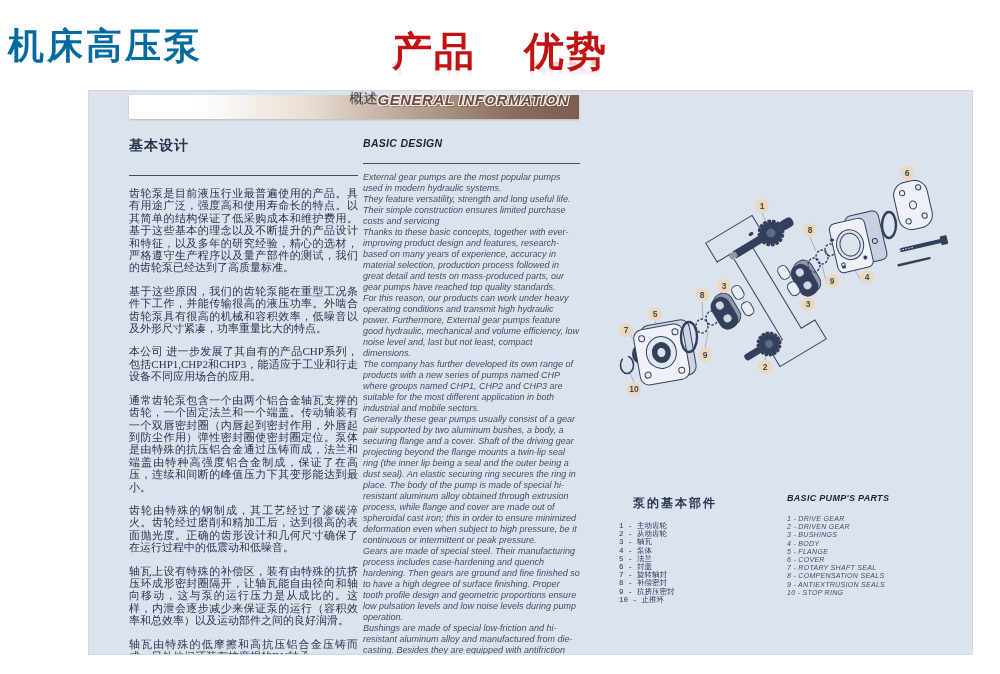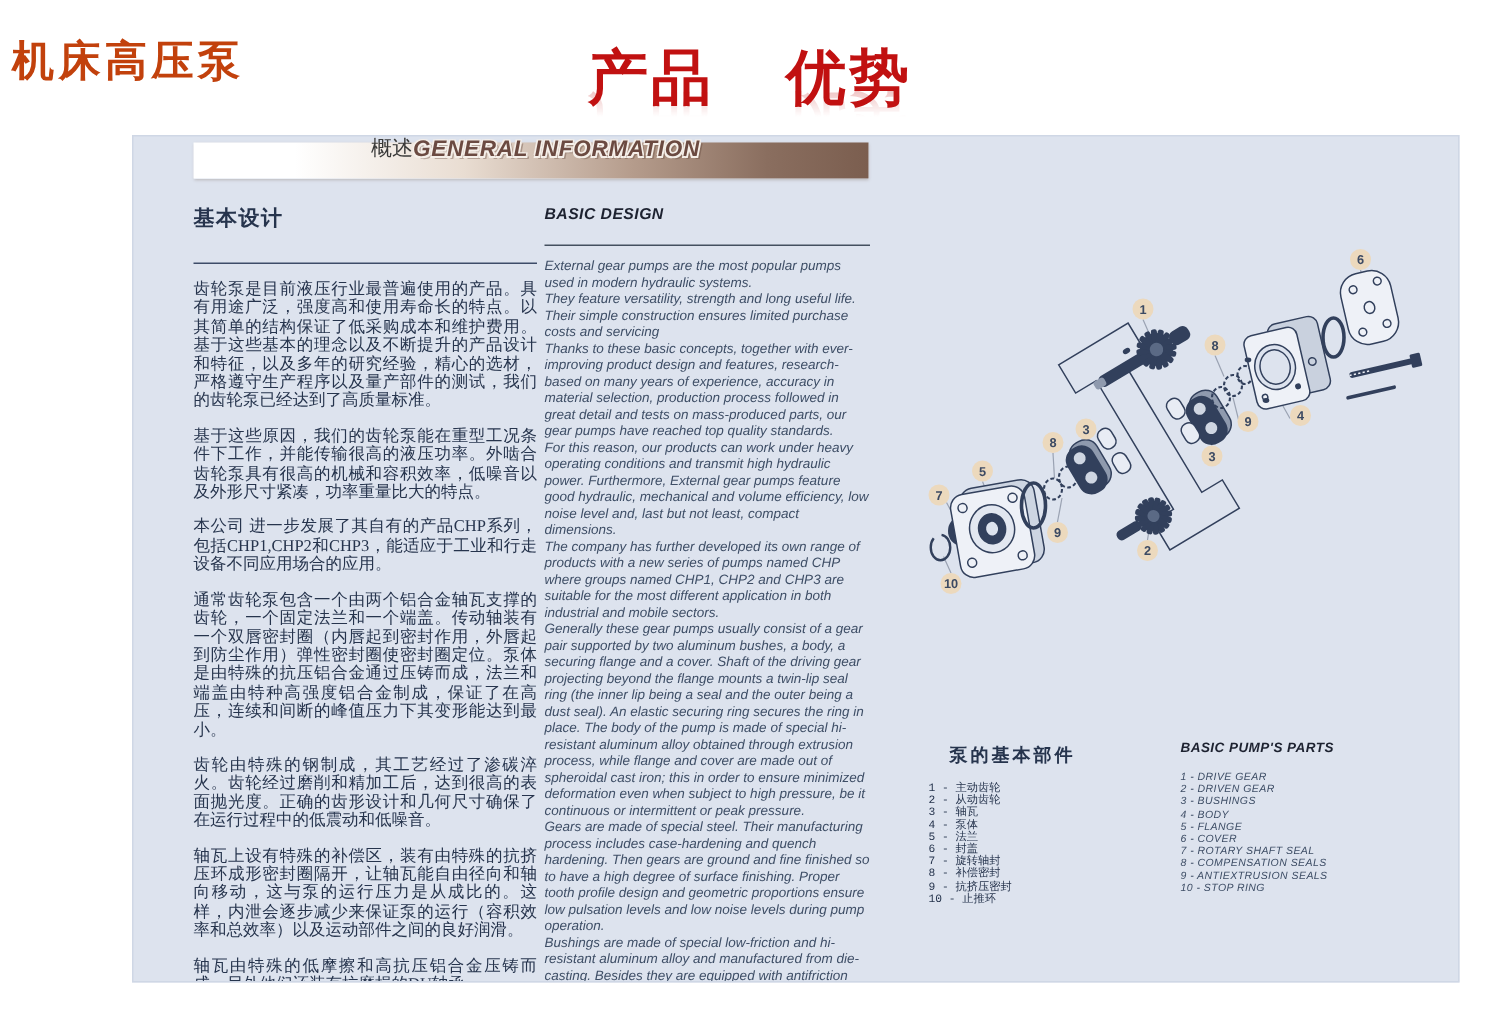--- a/index.html
+++ b/index.html
@@ -3,36 +3,36 @@
 <meta charset="utf-8">
 <style>
   html,body{margin:0;padding:0;}
   body{
     width:1000px;height:674px;position:relative;overflow:hidden;
     background:#ffffff;font-family:"Liberation Sans",sans-serif;
   }
   .title-left{
     position:absolute;left:8px;top:22px;
     font-family:"Liberation Sans",sans-serif;font-weight:bold;
-    font-size:28px;color:#c2410c;letter-spacing:3px;
+    font-size:36px;color:#0369a1;letter-spacing:3px;
   }
   .title-main{
     position:absolute;left:392px;top:24px;white-space:pre;
     font-family:"Liberation Serif",serif;font-weight:bold;
     font-size:40px;color:#c11111;letter-spacing:2px;
     -webkit-box-reflect: below -26px linear-gradient(rgba(0,0,0,0) 55%, rgba(0,0,0,0.35));
   }
   .card{
     position:absolute;left:88px;top:90px;width:885px;height:565px;
     background:#dde3ee;border:1px solid #cfd7e5;box-sizing:border-box;overflow:hidden;
   }
   .header-bar{
     position:absolute;left:40px;top:4px;width:450px;height:24px;box-sizing:border-box;
     background:linear-gradient(90deg,#ffffff 0%,#ffffff 15%,#e9ddd2 40%,#b59c8c 65%,#8a6e5f 85%,#7b5e4f 100%);
-    display:flex;align-items:center;justify-content:center;
+    display:flex;align-items:center;justify-content:flex-end;
     padding:0 10px 16px 16px;box-shadow:0 1px 2px rgba(120,100,90,.35);
   }
   .hb-zh{font-family:"Liberation Serif",serif;font-size:14px;color:#3a3a3a;}
   .hb-en{
     font-style:italic;font-weight:bold;font-size:15px;color:#6b4a41;letter-spacing:.5px;
     text-shadow:-1px -1px 0 #f5efe9,1px -1px 0 #f5efe9,-1px 1px 0 #f5efe9,1px 1px 0 #f5efe9,2px 2px 0 rgba(90,60,50,.35);
   }
   .col-zh{position:absolute;left:40px;top:46px;width:229px;}
   .col-heading-zh{
     font-family:"Liberation Serif",serif;font-size:14px;font-weight:bold;color:#26344d;

